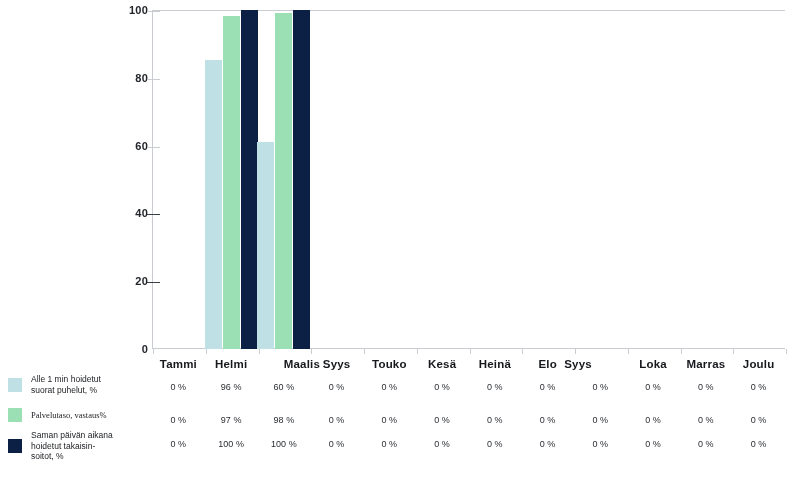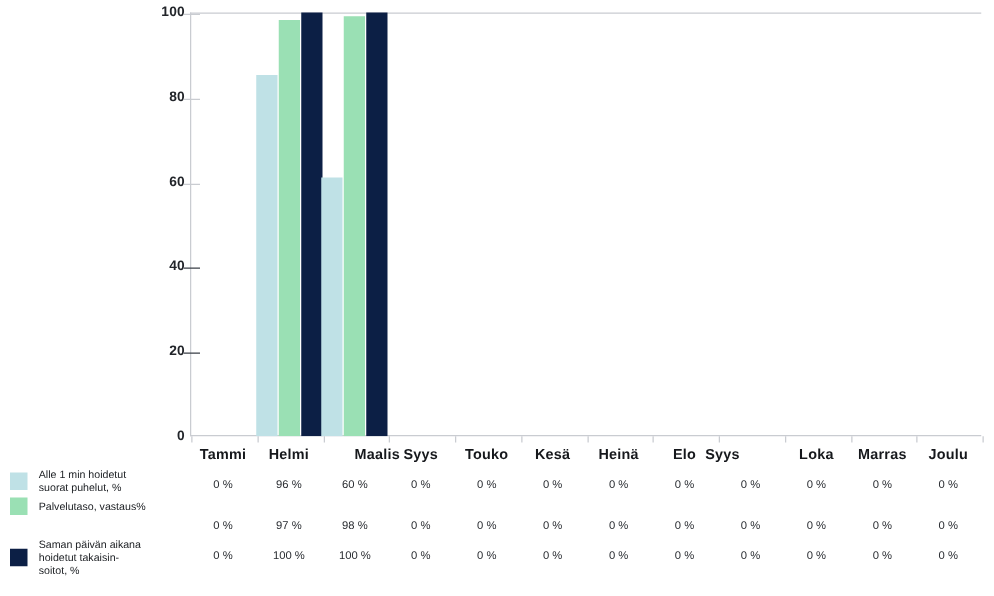--- a/index.html
+++ b/index.html
@@ -226,21 +226,21 @@
       <div class="x-label" style="left: 553.875px;">Marras</div>
       <div class="x-label" style="left: 606.625px;">Joulu</div>
     </div>
 
   <div class="legend">
       <div class="legend-row" style="top: 0px;">
         <span class="legend-swatch" style="background: rgb(191, 225, 230);"></span>
         <span class="legend-text">Alle 1 min hoidetut
 suorat puhelut, %</span>
       </div>
-      <div class="legend-row" style="top: 24px;">
+      <div class="legend-row" style="top: 34px; font-family: Liberation Serif, serif;">
         <span class="legend-swatch" style="background: rgb(154, 224, 180);"></span>
         <span class="legend-text">Palvelutaso, vastaus%</span>
       </div>
       <div class="legend-row" style="top: 56px;">
         <span class="legend-swatch" style="background: rgb(12, 31, 69);"></span>
         <span class="legend-text">Saman päivän aikana
 hoidetut takaisin-
 soitot, %</span>
       </div>
     </div>

